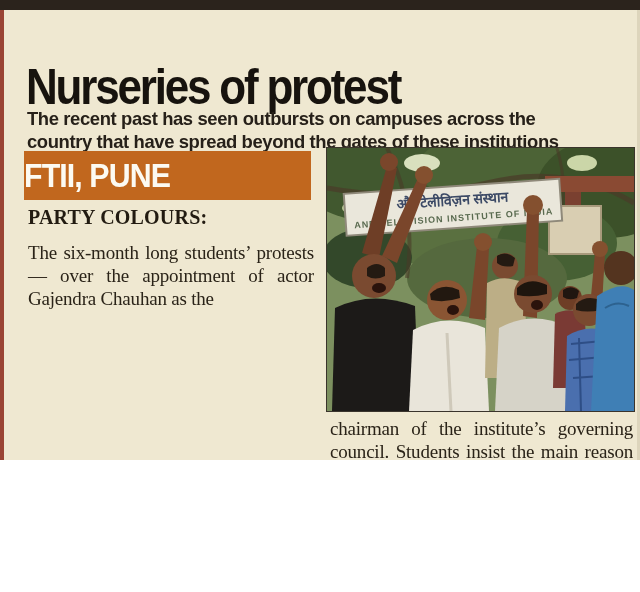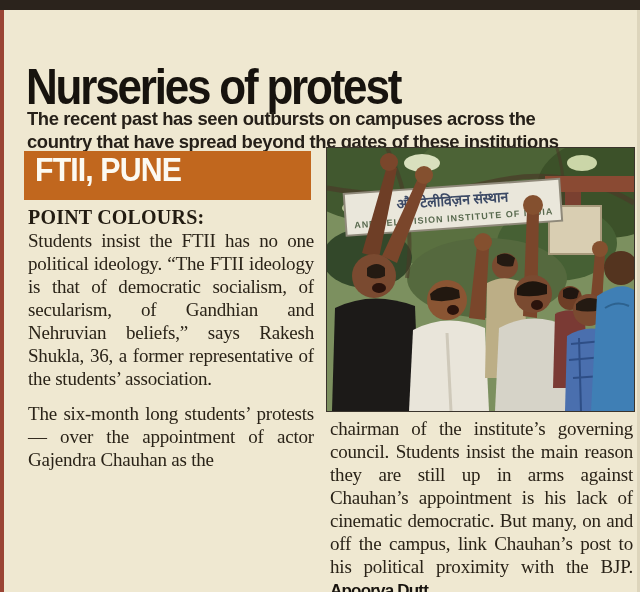--- a/index.html
+++ b/index.html
@@ -1,17 +1,17 @@
 <!DOCTYPE html>
 <html><head>
 <meta charset="utf-8">
 <style>
   html,body{margin:0;padding:0;}
   .page{
-    position:relative;width:640px;height:592px;overflow:hidden;
+    position:relative;width:640px;height:460px;overflow:hidden;
     background:#EFE8D1;
     font-family:"Liberation Serif", serif;
   }
   .topbar{position:absolute;top:0;left:0;width:640px;height:10px;background:#2B231C;}
   .leftstripe{position:absolute;top:10px;left:0;width:4px;height:582px;background:#9A4434;}
   .rightshade{position:absolute;top:10px;right:0;width:3px;height:582px;background:#DDD5BC;}
 
   .title{
     position:absolute;left:26px;top:24px;
     font-family:"Liberation Sans", sans-serif;font-weight:bold;
@@ -19,22 +19,22 @@
     transform:scaleX(0.88);transform-origin:left top;white-space:nowrap;
   }
   .standfirst{
     position:absolute;left:27px;top:88px;width:575px;
     font-family:"Liberation Sans", sans-serif;font-weight:bold;
     font-size:19px;line-height:23px;color:#262019;letter-spacing:-0.4px;
     transform:scaleX(0.97);transform-origin:left top;
   }
   .banner{
     position:absolute;left:24px;top:151px;width:287px;height:49px;
-    background:#C1671E;box-sizing:border-box;display:flex;align-items:flex-start;
-    padding-left:11px;
+    background:#C1671E;box-sizing:border-box;display:flex;align-items:center;
+    padding-left:0;
   }
   .banner .banner-label{
     font-family:"Liberation Sans", sans-serif;font-weight:bold;
     font-size:33px;letter-spacing:-1px;color:#FCFAF2;
     transform:scaleX(0.92);transform-origin:left center;white-space:nowrap;
   }
 
   .col-left{position:absolute;left:28px;top:206px;width:286px;color:#2A2318;}
   .col-left .section{margin-bottom:12px;}
   .sec-heading{
@@ -70,22 +70,21 @@
   <h1 class="title">Nurseries of protest</h1>
 
   <p class="standfirst">The recent past has seen outbursts on campuses across the country that have spread beyond the gates of these institutions</p>
 
   <div class="banner">
     <span class="banner-label">FTII, PUNE</span>
   </div>
 
   <div class="col-left">
     <div class="section">
-      <div class="sec-heading">POINT COLOURS:</div>
-      <div class="sec-body">Students insist the FTII has no one political ideology. “The FTII ideology is that of democratic socialism, of secularism, of Gandhian and Nehruvian beliefs,” says Rakesh Shukla, 36, a former representative of the students’ association.</div>
+      <div class="sec-heading">PARTY COLOURS:</div>
     </div>
     <div class="section">
       <div class="sec-body">The six-month long students’ protests — over the appointment of actor Gajendra Chauhan as the</div>
     </div>
   </div>
 
   <div class="photo">
     <svg width="307" height="263" viewBox="0 0 307 263" xmlns="http://www.w3.org/2000/svg">
 
       <rect x="0" y="0" width="307" height="263" fill="#7C905F"></rect>

